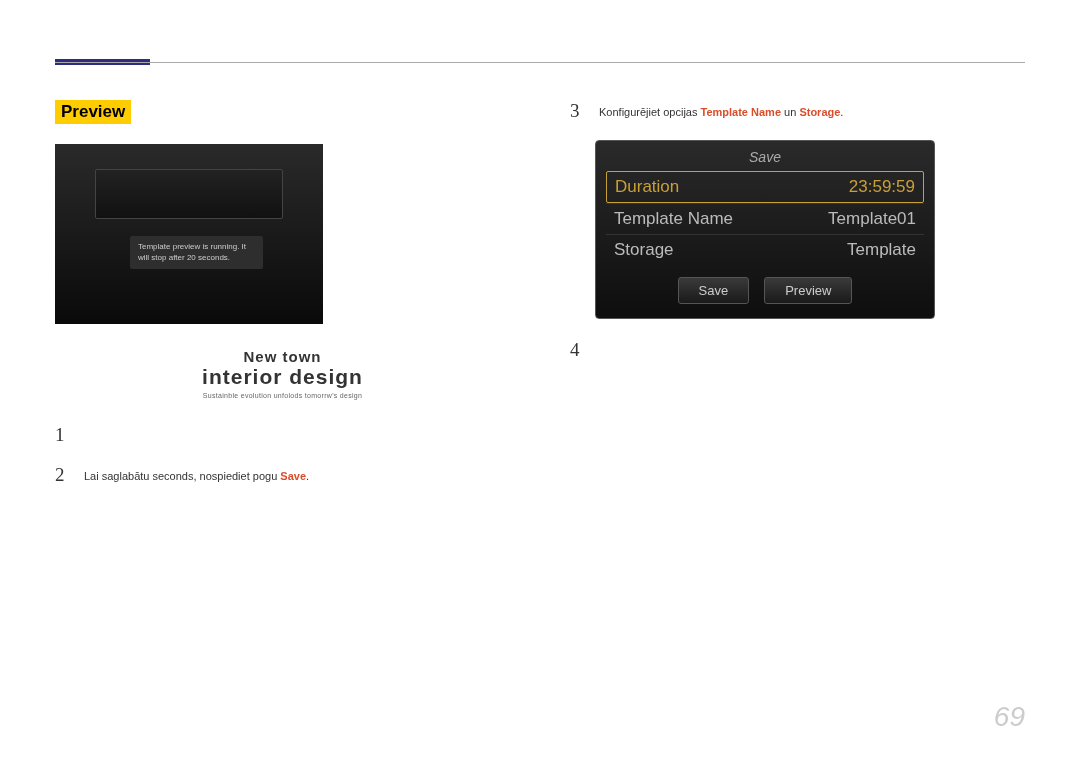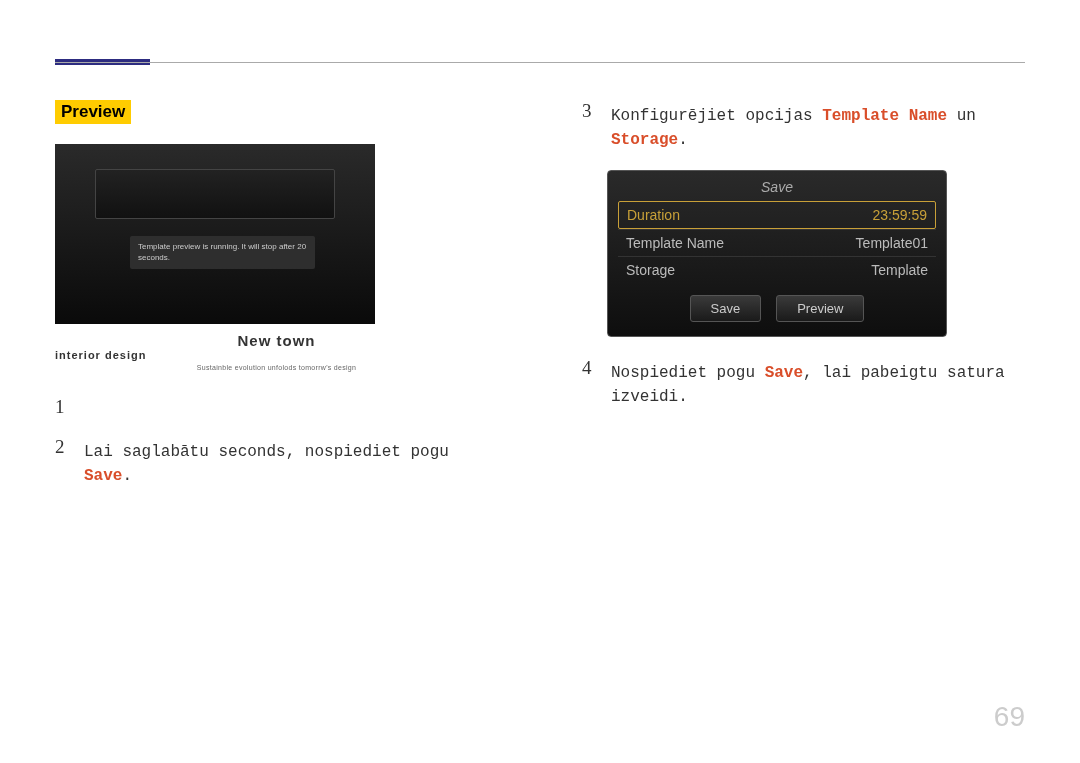--- a/index.html
+++ b/index.html
@@ -22,39 +22,39 @@
     .top-accent {
       position: absolute;
       top: 59px;
       left: 55px;
       width: 95px;
       height: 6px;
       background: #2d2c80;
     }
     .content {
       display: flex;
-      gap: 84px;
+      gap: 60px;
       margin-top: 55px;
     }
     .col { flex: 1; }
     .section-heading {
       display: inline-block;
       background: #ffcc00;
       color: #000;
       font-weight: bold;
       font-size: 17px;
       padding: 2px 6px;
       margin-bottom: 20px;
     }
     .preview-box {
-      width: 320px;
+      width: 268px;
       height: 180px;
       background: linear-gradient(180deg, #2a2a2a 0%, #0a0a0a 100%);
       position: relative;
-      margin-bottom: 8px;
+      margin-bottom: 24px;
     }
     .preview-inner {
       position: absolute;
       top: 25px;
       left: 40px;
       right: 40px;
       height: 50px;
       background: linear-gradient(180deg, #222 0%, #111 100%);
       border: 1px solid #444;
       border-radius: 2px;
@@ -73,24 +73,24 @@
     }
     .preview-title {
       text-align: center;
       color: #333;
       font-weight: bold;
       font-size: 15px;
       margin-top: 0;
       letter-spacing: 1px;
     }
     .preview-sub {
-      text-align: left;
+      text-align: center;
       color: #333;
       font-weight: bold;
-      font-size: 11px;
+      font-size: 21px;
       letter-spacing: 1px;
       margin-bottom: 3px;
     }
     .preview-tag {
       text-align: center;
       color: #666;
       font-size: 7px;
       letter-spacing: 0.3px;
       margin-bottom: 25px;
     }
@@ -100,25 +100,24 @@
       margin-bottom: 18px;
     }
     .step-num {
       font-size: 19px;
       font-weight: normal;
       color: #333;
       font-family: Georgia, serif;
       min-width: 14px;
     }
     .step-text {
-      font-size: 16px;
+      font-size: 11px;
       color: #333;
       line-height: 1.5;
       padding-top: 4px;
-      font-family: Liberation Mono, monospace;
     }
     .step-text .hl { color: #d94e2a; font-weight: bold; }
     .save-panel {
       width: 340px;
       background: linear-gradient(180deg, #2a2a2a 0%, #0e0e0e 100%);
       border: 1px solid #555;
       border-radius: 4px;
       padding: 8px 10px 14px 10px;
       margin-bottom: 20px;
       margin-left: 25px;
@@ -128,21 +127,21 @@
       color: #aaa;
       font-size: 14px;
       margin-bottom: 6px;
       font-style: italic;
     }
     .save-row {
       display: flex;
       justify-content: space-between;
       padding: 5px 8px;
       color: #bbb;
-      font-size: 14px;
+      font-size: 17px;
       border-top: 1px solid #333;
     }
     .save-row.selected {
       border: 1px solid #c8a038;
       border-radius: 2px;
     }
     .save-row.selected .sr-label,
     .save-row.selected .sr-val { color: #c8a038; }
     .save-buttons {
       display: flex;
@@ -158,20 +157,21 @@
       color: #ccc;
       font-size: 13px;
     }
     .page-num {
       position: absolute;
       bottom: 30px;
       right: 55px;
       font-size: 28px;
       color: #ccc;
       font-weight: 300;
+      font-style: italic;
     }
   </style>
 </head>
 <body>
 
 <div class="top-accent"></div>
 <div class="top-bar"></div>
 
 <div class="content">
   <div class="col">
@@ -220,20 +220,17 @@
         <span class="sr-val">Template</span>
       </div>
       <div class="save-buttons">
         <div class="save-btn">Save</div>
         <div class="save-btn">Preview</div>
       </div>
     </div>
 
     <div class="step">
       <div class="step-num">4</div>
-      <div class="step-text">
-        <span>Nospiediet pogu </span><span class="hl">Save</span><span>, lai pabeigtu satura izveidi.</span>
-      </div>
     </div>
   </div>
 </div>
 
 <div class="page-num">69</div>
 
 </body></html>

